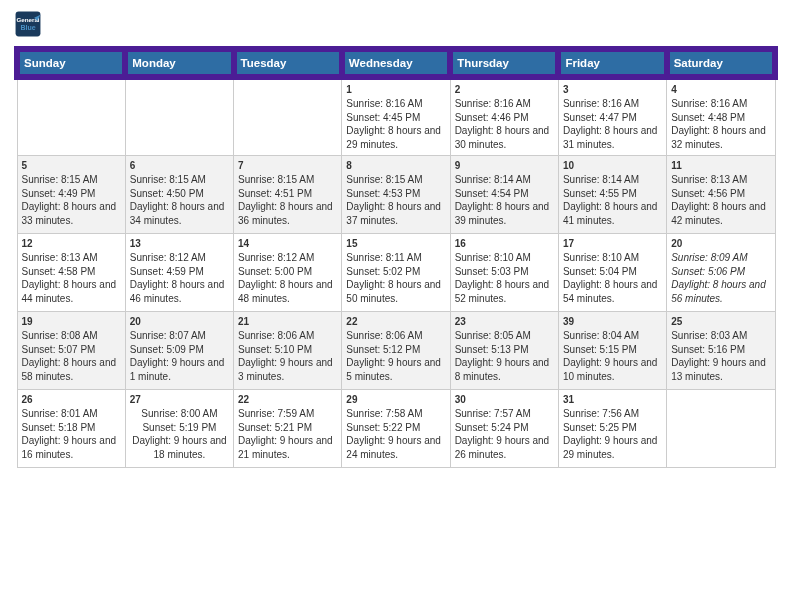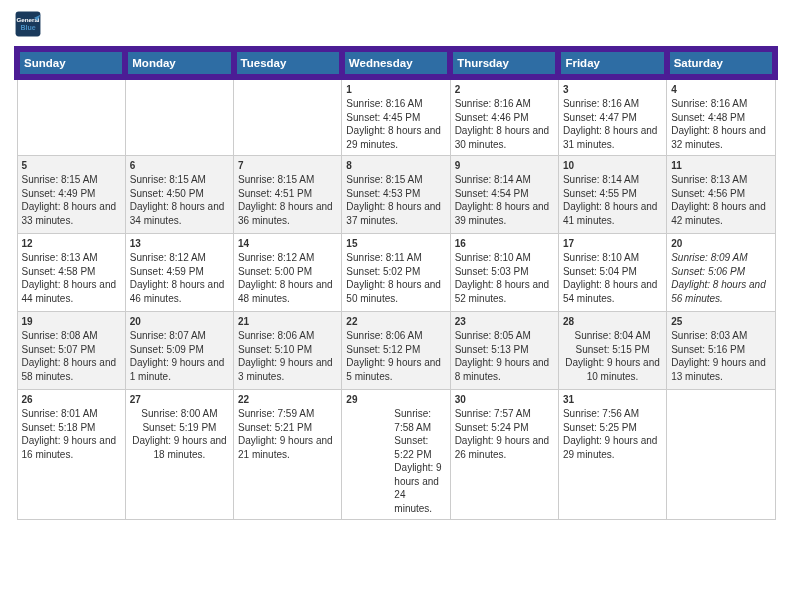--- a/index.html
+++ b/index.html
@@ -256,22 +256,22 @@
 Sunset: 5:12 PM
 Daylight: 9 hours and 5 minutes.</div>
           </td>
           <td>
             <div class="day-num">23</div>
             <div class="day-info" style="white-space: pre-line;">Sunrise: 8:05 AM
 Sunset: 5:13 PM
 Daylight: 9 hours and 8 minutes.</div>
           </td>
           <td>
-            <div class="day-num">28</div>
-            <div class="day-info" style="white-space: pre-line; text-align: center;">Sunrise: 8:04 AM
+            <div class="day-num">39</div>
+            <div class="day-info" style="white-space: pre-line;">Sunrise: 8:04 AM
 Sunset: 5:15 PM
 Daylight: 9 hours and 10 minutes.</div>
           </td>
           <td>
             <div class="day-num">25</div>
             <div class="day-info" style="white-space: pre-line;">Sunrise: 8:03 AM
 Sunset: 5:16 PM
 Daylight: 9 hours and 13 minutes.</div>
           </td>
         </tr>
@@ -289,21 +289,21 @@
 Daylight: 9 hours and 18 minutes.</div>
           </td>
           <td>
             <div class="day-num">22</div>
             <div class="day-info" style="white-space: pre-line;">Sunrise: 7:59 AM
 Sunset: 5:21 PM
 Daylight: 9 hours and 21 minutes.</div>
           </td>
           <td>
             <div class="day-num">29</div>
-            <div class="day-info" style="white-space: pre-line; margin-left: 48px;">Sunrise: 7:58 AM
+            <div class="day-info" style="white-space: pre-line;">Sunrise: 7:58 AM
 Sunset: 5:22 PM
 Daylight: 9 hours and 24 minutes.</div>
           </td>
           <td>
             <div class="day-num">30</div>
             <div class="day-info" style="white-space: pre-line;">Sunrise: 7:57 AM
 Sunset: 5:24 PM
 Daylight: 9 hours and 26 minutes.</div>
           </td>
           <td>

